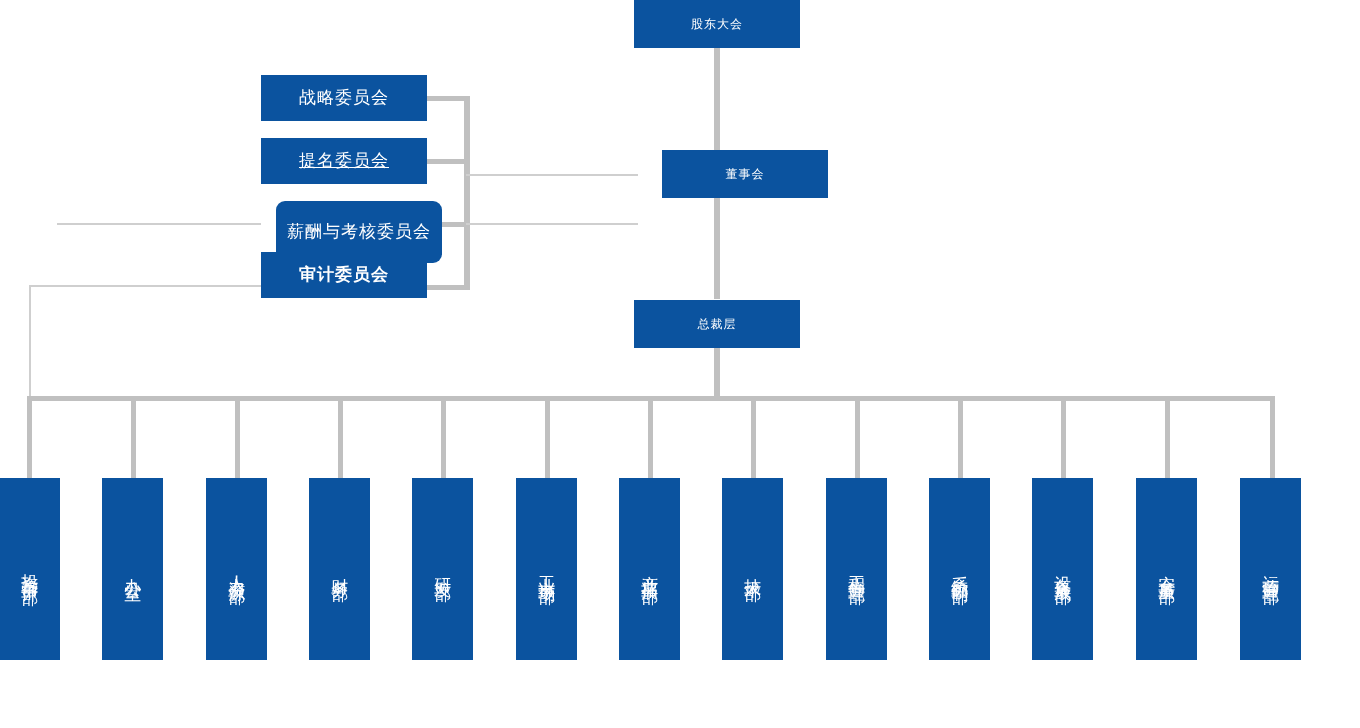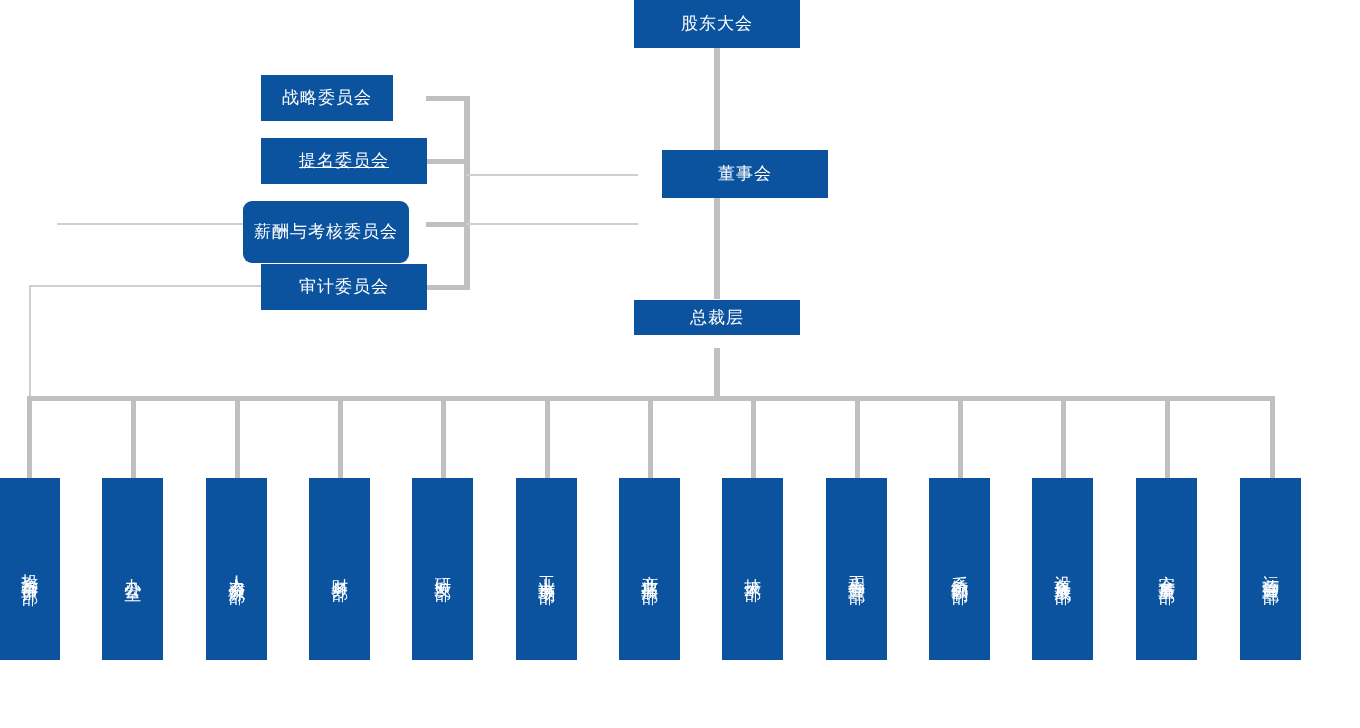--- a/index.html
+++ b/index.html
@@ -28,21 +28,21 @@
     display: flex;
     align-items: center;
     justify-content: center;
     box-sizing: border-box;
     font-size: 17px;
     letter-spacing: 1px;
     line-height: 1.25;
     z-index: 5;
   }
   .node.top {
-    font-size: 17px;
+    font-size: 12px;
     text-align: center;
   }
   
   .node.vert {
     writing-mode: vertical-rl;
     text-orientation: upright;
     font-size: 17px;
     letter-spacing: 3px;
     padding: 6px 0;
   }
@@ -101,37 +101,37 @@
   <div class="ln thick" style="left:1270px; top:396px; width:5px; height:82px;"></div>
 
   <div class="node top" style="left:634px; top:0px; width:166px; height:48px;">
     <span>股东大会</span>
   </div>
 
   <div class="node top" style="left:634px; top:150px; width:166px; height:48px;margin-left:28px;">
     <span>董事会</span>
   </div>
 
-  <div class="node top" style="left:634px; top:300px; width:166px; height:35px;">
+  <div class="node top" style="left:634px; top:300px; width:166px; height:48px;">
     <span>总裁层</span>
   </div>
 
-  <div class="node" style="left:261px; top:75px; width:132px; height:46px;">
+  <div class="node" style="left:261px; top:75px; width:166px; height:46px;">
     <span>战略委员会</span>
   </div>
 
   <div class="node" style="left:261px; top:138px; width:166px; height:46px;text-decoration:underline;">
     <span>提名委员会</span>
   </div>
 
-  <div class="node" style="left:243px; top:201px; width:166px; height:62px;border-radius:9px;">
+  <div class="node" style="left:276px; top:201px; width:166px; height:62px;border-radius:9px;">
     <span>薪酬与考核委员会</span>
   </div>
 
-  <div class="node" style="left:261px; top:264px; width:166px; height:46px;">
+  <div class="node" style="left:261px; top:252px; width:166px; height:46px;font-weight:bold;">
     <span>审计委员会</span>
   </div>
 
   <div class="node vert" style="left:-1px; top:478px; width:61px; height:182px;">
     <span>投资与审计部</span>
   </div>
   <div class="node vert" style="left:102px; top:478px; width:61px; height:182px;">
     <span>办公室</span>
   </div>
   <div class="node vert" style="left:206px; top:478px; width:61px; height:182px;">

